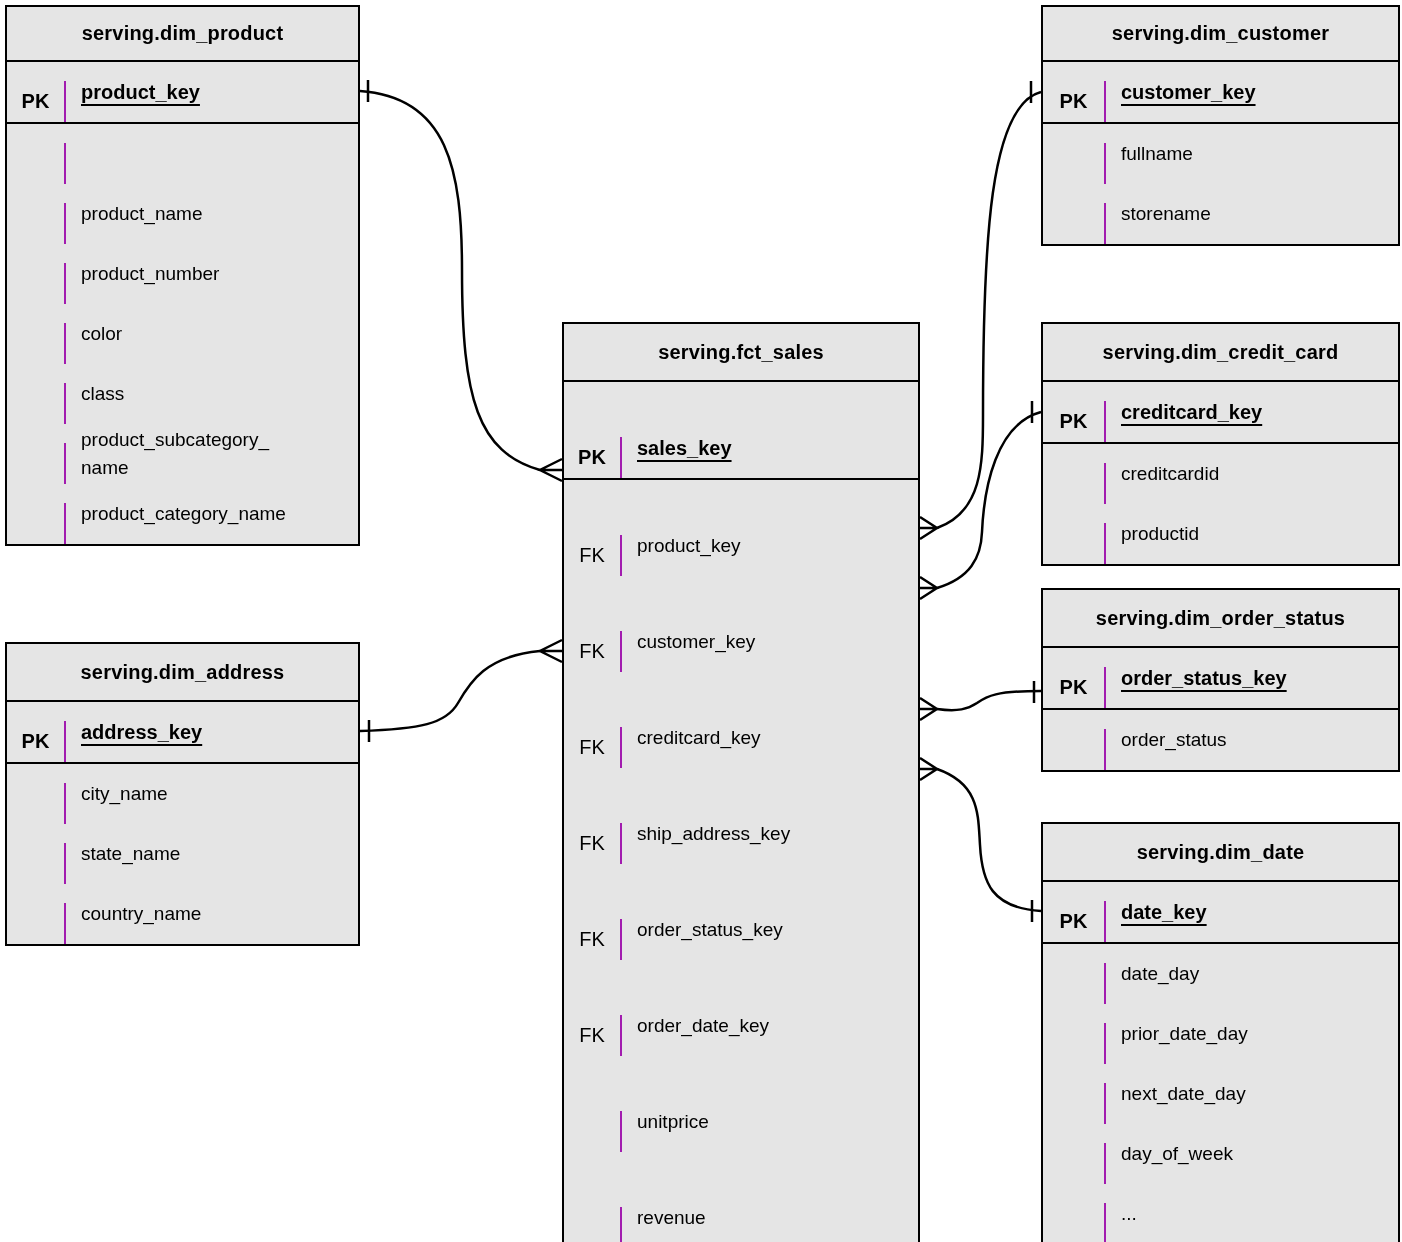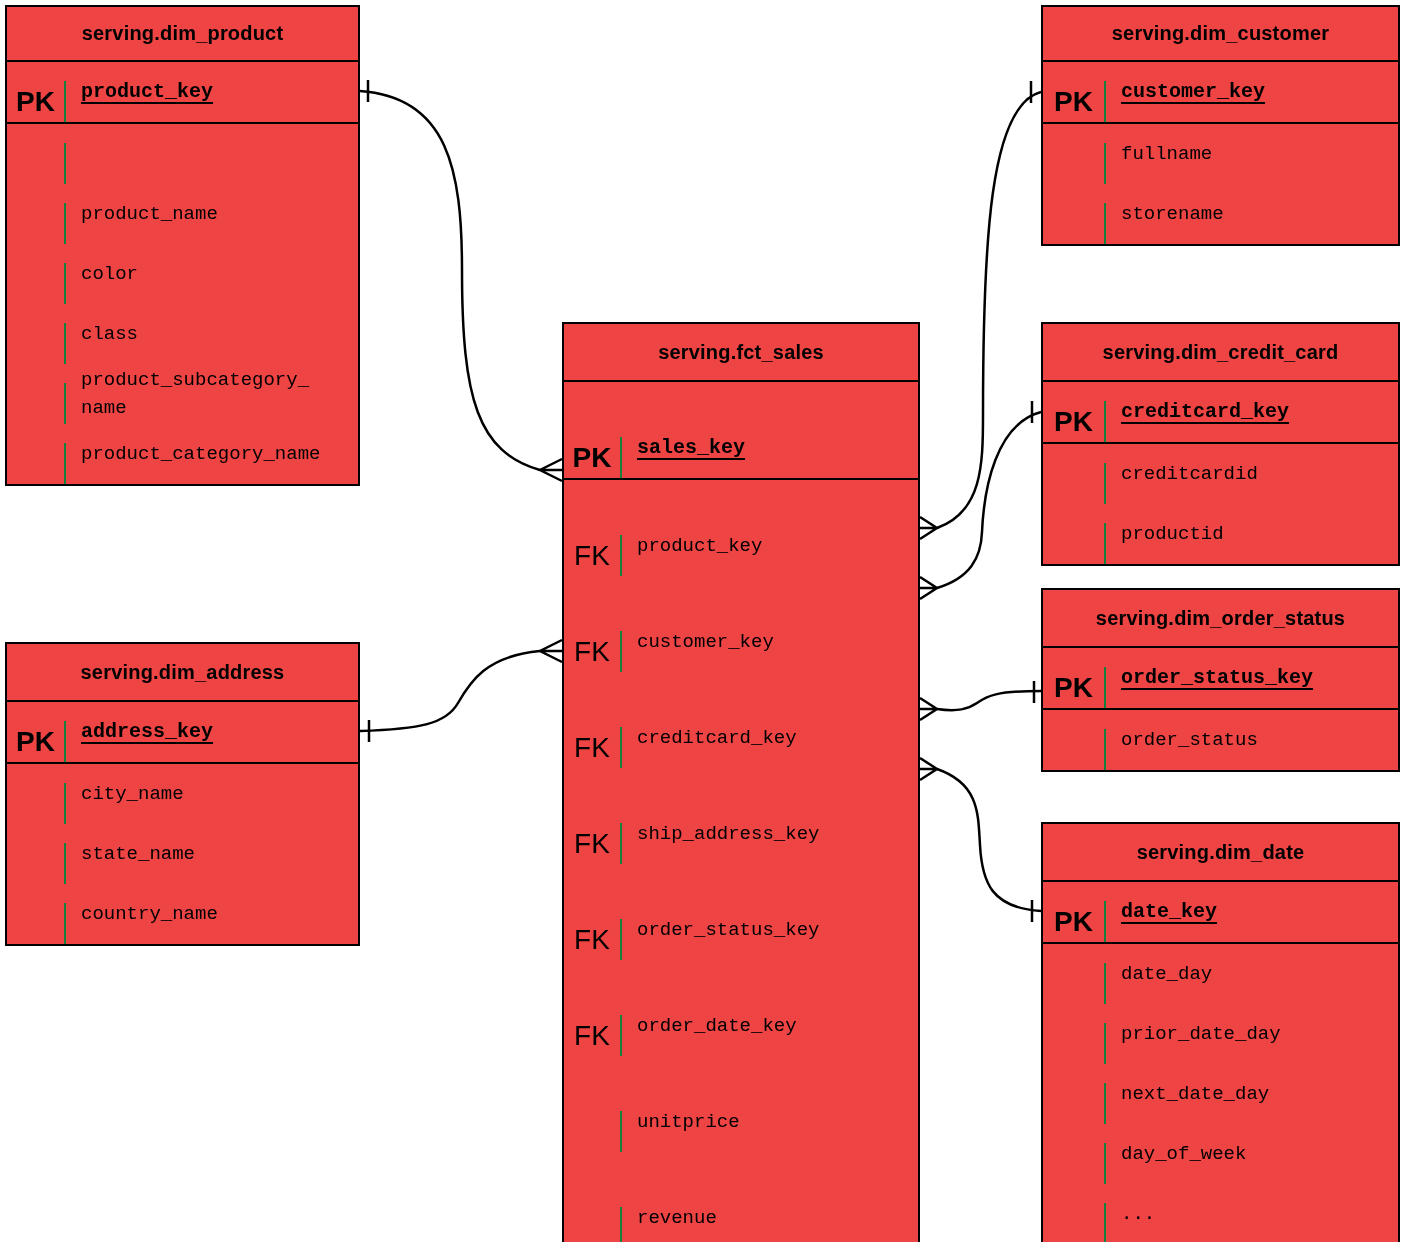--- a/index.html
+++ b/index.html
@@ -11,51 +11,50 @@
     color: #000000;
     overflow: hidden;
   }
   .canvas { position: absolute; left: 0; top: 0; width: 1402px; height: 1242px; }
   svg.connectors { position: absolute; left: 0; top: 0; }
   svg.connectors path { fill: none; stroke: #000; stroke-width: 2.5px; }
 
   .table {
     position: absolute;
     border: 2px solid #000;
-    background: #ef4444;
+    background: #e5e5e5;
     display: flex;
     flex-direction: column;
     box-sizing: border-box;
   }
   .t-title {
     height: 56px; flex: 0 0 auto;
     border-bottom: 2px solid #000;
     display: flex; align-items: center; justify-content: center;
     font-weight: bold; font-size: 20px;
     letter-spacing: 0.2px;
   }
   .t55 .t-title { height: 53px; }
   .t-row { display: flex; height: 60px; flex: 0 0 auto; }
   .t-row.pk-row { border-bottom: 2px solid #000; }
   .t-badge {
     width: var(--badge, 57px); flex: 0 0 auto;
-    border-right: 2px solid #15803d;
+    border-right: 2px solid #a21caf;
     display: flex; align-items: center; justify-content: center;
-    font-size: 28px;
+    font-size: 20px;
     margin-top: 19px;
   }
   .pk-row .t-badge { font-weight: bold; }
   .t-name {
     flex: 1 1 auto;
     display: flex; align-items: center;
     padding-left: 15px; padding-right: 22px;
     font-size: 19px;
     line-height: 28px;
     white-space: pre-line;
-    font-family: Liberation Mono, monospace;
   }
   .pk-row .t-name {
     font-weight: bold;
     font-size: 20px;
     text-decoration: underline;
     text-decoration-thickness: 2px;
     text-underline-offset: 5px;
   }
 </style>
 </head>
@@ -110,20 +109,24 @@
     </div>
     <div class="t-row">
       <div class="t-badge"></div>
     </div>
     <div class="t-row">
       <div class="t-badge"></div>
       <div class="t-name">product_name</div>
     </div>
     <div class="t-row">
       <div class="t-badge"></div>
+      <div class="t-name">product_number</div>
+    </div>
+    <div class="t-row">
+      <div class="t-badge"></div>
       <div class="t-name">color</div>
     </div>
     <div class="t-row">
       <div class="t-badge"></div>
       <div class="t-name">class</div>
     </div>
     <div class="t-row">
       <div class="t-badge"></div>
       <div class="t-name">product_subcategory_
 name</div>

